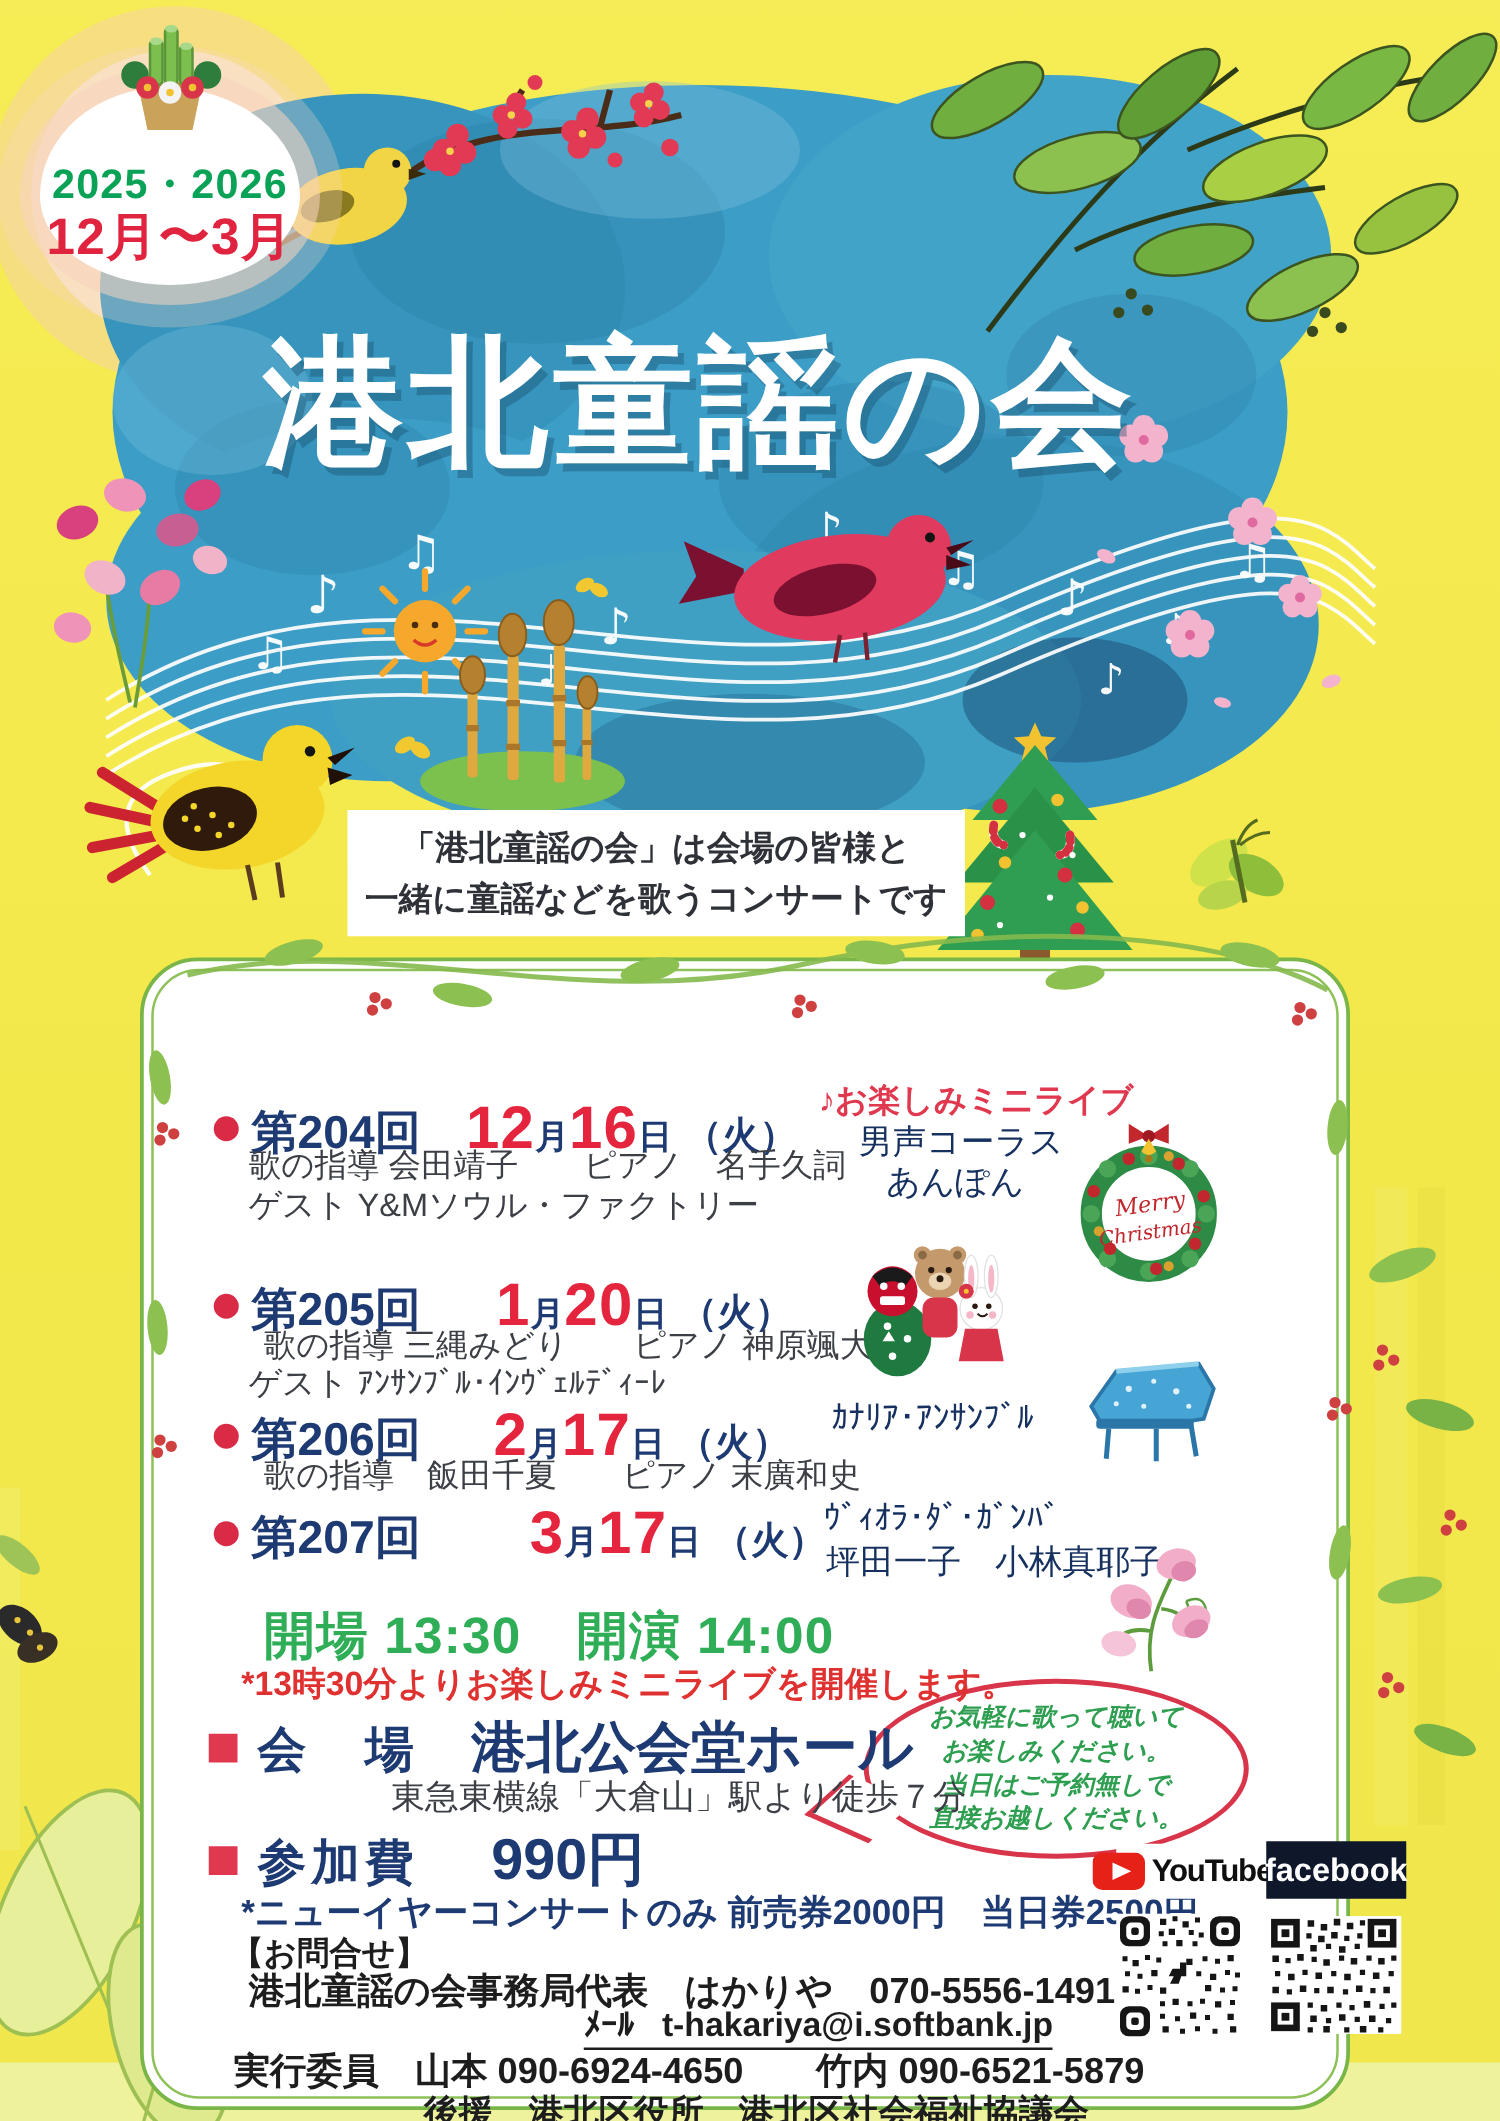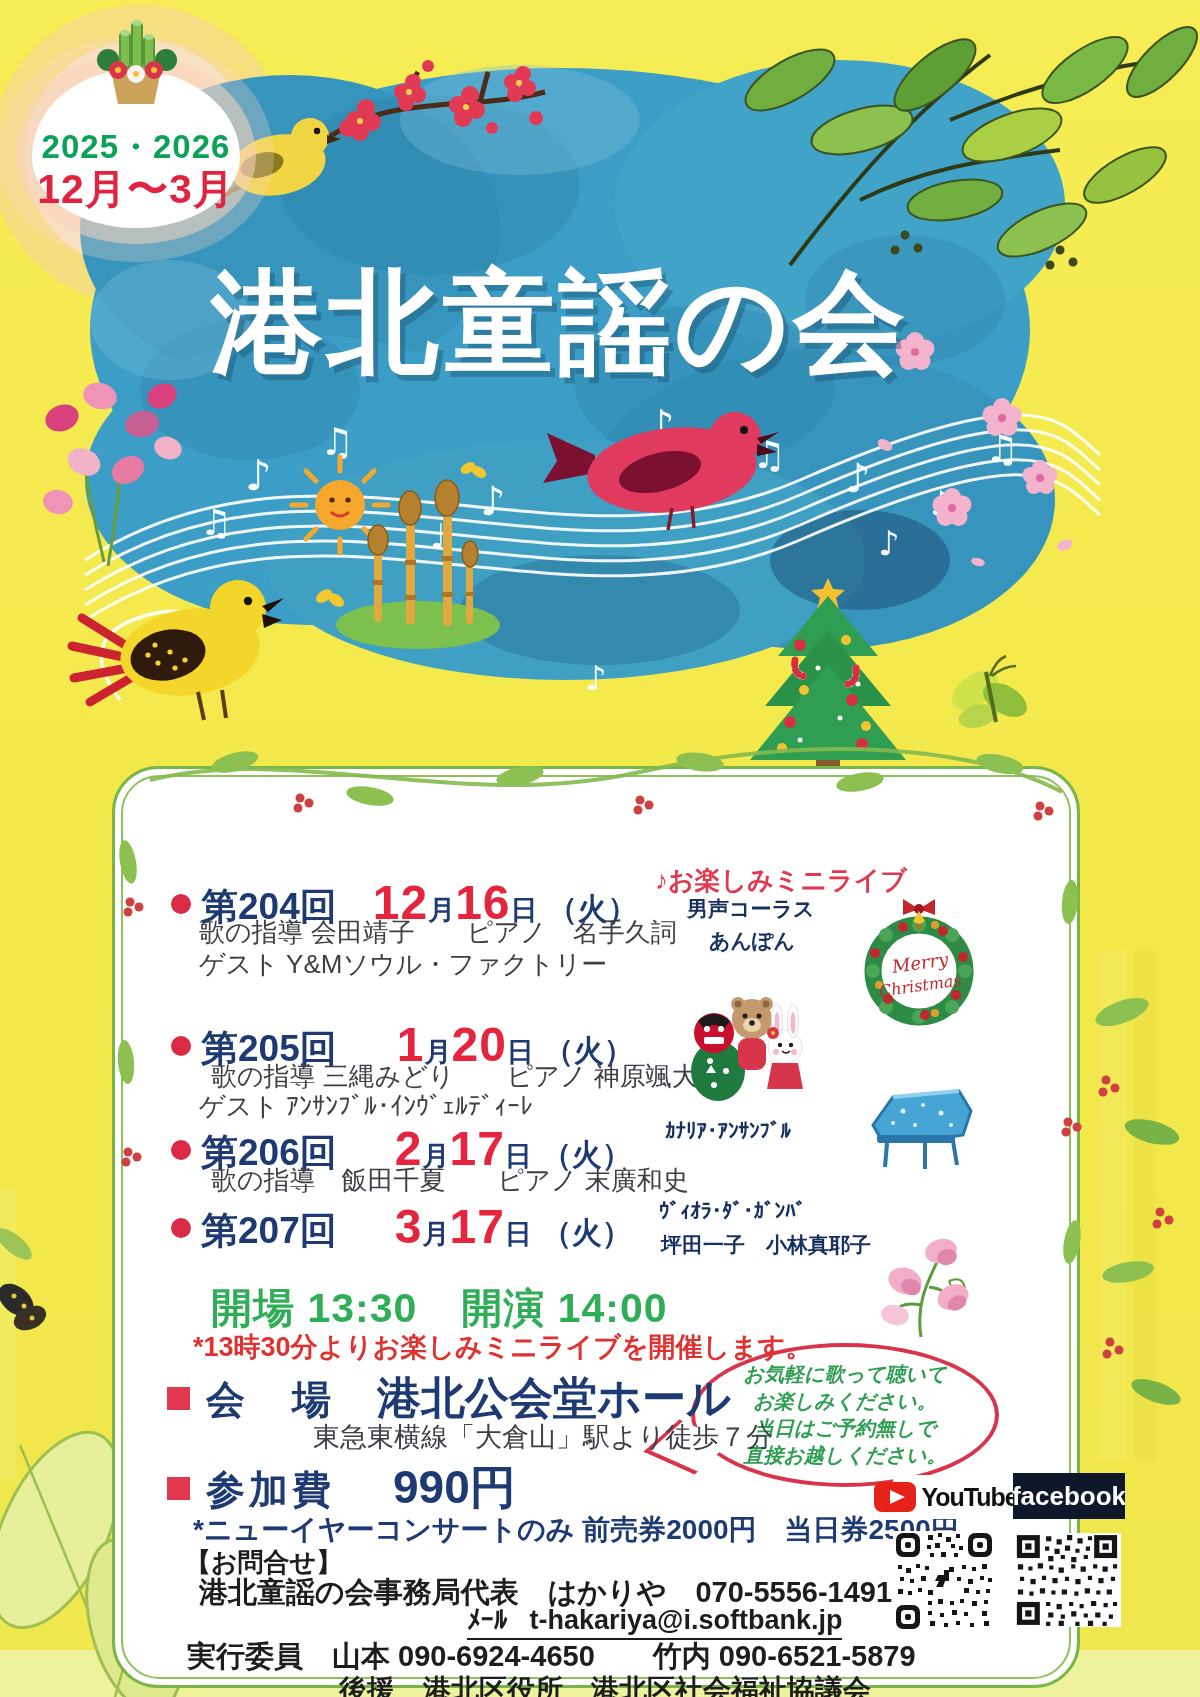--- a/index.html
+++ b/index.html
@@ -50,21 +50,21 @@
   .access{position:absolute;font-size:27px;color:#3c4046;white-space:nowrap;z-index:2}
   .fee-note{position:absolute;font-size:28px;font-weight:800;color:#1e3a73;white-space:nowrap;z-index:2}
   .c-h{position:absolute;font-size:26px;font-weight:700;color:#1d1d1d;white-space:nowrap;z-index:2}
   .c-line{position:absolute;font-size:29px;font-weight:700;color:#1d1d1d;white-space:nowrap;z-index:2}
   .mail-line{position:absolute;font-size:27px;font-weight:700;color:#1d1d1d;white-space:nowrap;z-index:2;
     border-bottom:2px solid #1d1d1d;padding-bottom:2px}
   .mail-line .lbl{margin-right:22px}
   .support{position:absolute;font-size:28px;font-weight:700;color:#1d1d1d;white-space:nowrap;z-index:2}
   
   .ml-h{position:absolute;font-size:26px;font-weight:800;color:#e0384e;white-space:nowrap;z-index:2}
-  .ml-t{position:absolute;font-size:21px;font-weight:700;color:#16315f;white-space:nowrap;z-index:2}
+  .ml-t{position:absolute;font-size:27px;font-weight:400;color:#16315f;white-space:nowrap;z-index:2}
   
   .bubble{position:absolute;left:576px;top:574px;width:300px;height:136px;background:#fff;z-index:1;
     border:4px solid #d8344a;border-radius:50%;display:flex;align-items:center;justify-content:center}
   .bubble-tail{position:absolute;left:-36px;top:78px;width:52px;height:40px;background:#fff;
     border-left:4px solid #d8344a;border-bottom:4px solid #d8344a;transform:rotate(24deg) skewX(-24deg)}
   .bub-t{font-size:20px;font-style:italic;font-weight:700;color:#2e9e50;line-height:1.34;text-align:center;position:relative;z-index:2}
   
   .yt-badge{position:absolute;left:778px;top:706px;width:106px;height:44px;background:#fff;z-index:2;
     display:flex;align-items:center;justify-content:center;gap:5px}
   .yt-text{font-size:25px;font-weight:800;color:#0f0f0f;letter-spacing:-1px}
@@ -435,20 +435,24 @@
             <circle cx="74" cy="52" r="3" fill="#f2c230"></circle>
         </g>
       </svg>
     </div>
     <div class="badge-years">2025・2026</div>
     <div class="badge-months">12月〜3月</div>
   </div>
 
   <div class="main-title">港北童謡の会</div>
 
+  <div class="subtitle-box">
+    <div>「港北童謡の会」は会場の皆様と</div>
+    <div>一緒に童謡などを歌うコンサートです</div>
+  </div>
 
   <div class="panel">
 
     <div class="ev-h" style="left:56px;top:106px">
       <span class="dot"></span>
       <span class="ev-no">第204回</span>
       <span class="ev-date"><span class="ev-mon">12</span><span class="ev-unit">月</span><span class="ev-day">16</span><span class="ev-unit">日</span></span>
       <span class="ev-wd">（火）</span>
     </div>
     <div class="ev-line" style="left:84px;top:146px">歌の指導 会田靖子　　ピアノ　名手久詞</div>
@@ -467,21 +471,21 @@
       <span class="dot"></span>
       <span class="ev-no">第206回</span>
       <span class="ev-date" style="margin-left:58px"><span class="ev-mon">2</span><span class="ev-unit">月</span><span class="ev-day">17</span><span class="ev-unit">日</span></span>
       <span class="ev-wd">（火）</span>
     </div>
     <div class="ev-line" style="left:96px;top:394px">歌の指導　飯田千夏　　ピアノ 末廣和史</div>
 
     <div class="ev-h" style="left:56px;top:430px">
       <span class="dot"></span>
       <span class="ev-no">第207回</span>
-      <span class="ev-date" style="margin-left:58px"><span class="ev-mon">3</span><span class="ev-unit">月</span><span class="ev-day">17</span><span class="ev-unit">日</span></span>
+      <span class="ev-date" style="margin-left:87px"><span class="ev-mon">3</span><span class="ev-unit">月</span><span class="ev-day">17</span><span class="ev-unit">日</span></span>
       <span class="ev-wd">（火）</span>
     </div>
 
     <div class="open-line" style="left:96px;top:512px">
       <span>開場 13:30</span><span class="gap"></span><span>開演 14:00</span>
     </div>
     <div class="note-red" style="left:78px;top:560px">*13時30分よりお楽しみミニライブを開催します。</div>
 
     <div class="row-head" style="left:52px;top:600px">
       <span class="sq"></span>

